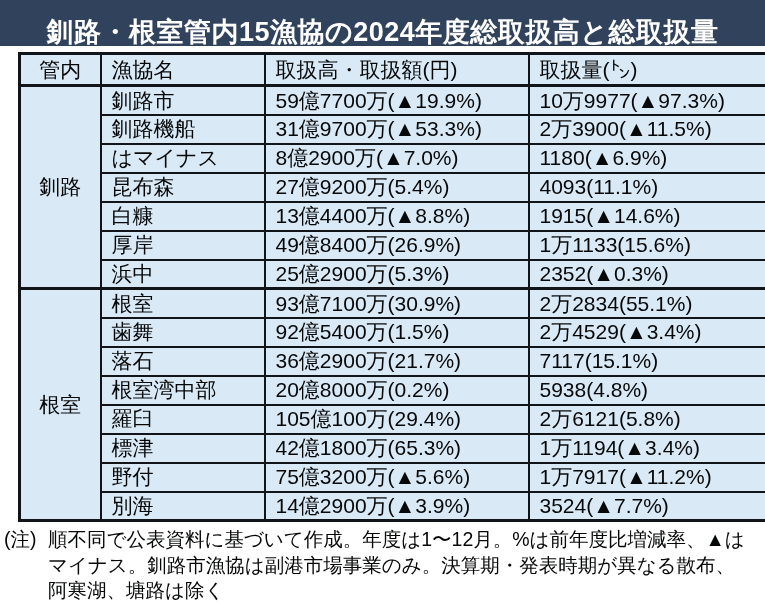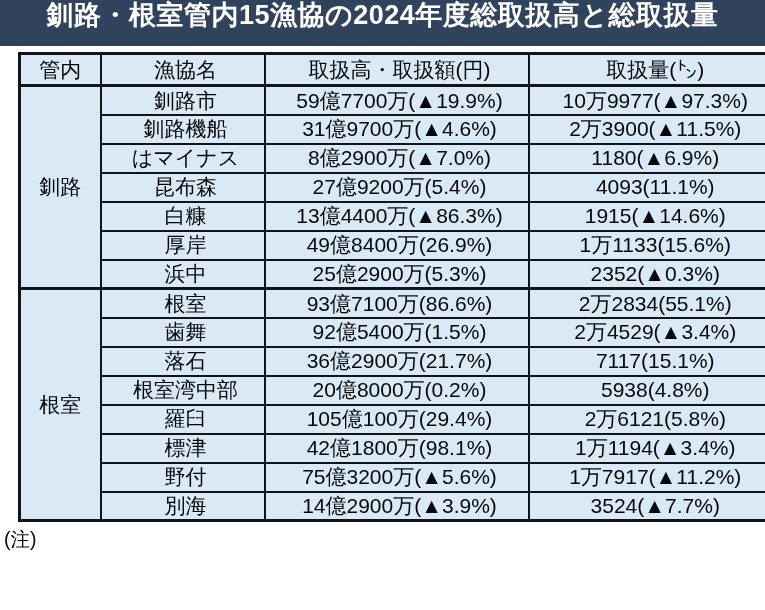--- a/index.html
+++ b/index.html
@@ -10,21 +10,21 @@
     --paper:#ffffff;
   }
   *{box-sizing:border-box;margin:0;padding:0;}
   html,body{background:#ffffff;}
   body{font-family:"Liberation Sans","DejaVu Sans",sans-serif;color:var(--ink);}
   .page{
     position:relative;width:765px;height:610px;background:var(--paper);overflow:hidden;
   }
   .title-bar{
     width:765px;height:46px;background:var(--title-bg);
-    display:flex;align-items:flex-start;justify-content:center;
+    display:flex;align-items:flex-end;justify-content:center;
   }
   .title-bar h1{
     color:#fff;font-size:27px;font-weight:700;letter-spacing:0.5px;line-height:1;
     padding-top:2px;
   }
   table.data-table{
     border-collapse:collapse;table-layout:fixed;
     width:760px;margin:6px 0 0 18px;
     background:var(--cell-bg);
     border:3px solid var(--border);
@@ -32,21 +32,21 @@
   col.c-region{width:81px;}
   col.c-name{width:164px;}
   col.c-amount{width:264px;}
   col.c-volume{width:248px;}
   .data-table th,.data-table td{
     border:2px solid var(--border);
     background:var(--cell-bg);
     font-size:21px;font-weight:400;
     height:29px;line-height:1.1;
     padding:1px 4px 1px 10px;
-    text-align:center;vertical-align:middle;
+    text-align:left;vertical-align:middle;
     white-space:nowrap;overflow:hidden;
   }
   .data-table thead th{height:32px;border-bottom:3px solid var(--border);}
   .data-table th.h-region{text-align:center;padding:1px 2px;}
   .data-table th.region-cell{
     text-align:center;padding:1px 2px;font-size:21px;font-weight:400;
     border-bottom:3px solid var(--border);border-top:3px solid var(--border);
   }
   .data-table tr.group-start td{border-top:3px solid var(--border);}
   .note{
@@ -86,52 +86,52 @@
     </thead>
     <tbody>
         <tr>
           <th rowspan="7" class="region-cell">釧路</th>
           <td>釧路市</td>
           <td>59億7700万(▲19.9%)</td>
           <td>10万9977(▲97.3%)</td>
         </tr>
         <tr>
           <td>釧路機船</td>
-          <td>31億9700万(▲4.6%)</td>
+          <td>31億9700万(▲53.3%)</td>
           <td>2万3900(▲11.5%)</td>
         </tr>
         <tr>
           <td>はマイナス</td>
           <td>8億2900万(▲7.0%)</td>
           <td>1180(▲6.9%)</td>
         </tr>
         <tr>
           <td>昆布森</td>
           <td>27億9200万(5.4%)</td>
           <td>4093(11.1%)</td>
         </tr>
         <tr>
           <td>白糠</td>
-          <td>13億4400万(▲86.3%)</td>
+          <td>13億4400万(▲8.8%)</td>
           <td>1915(▲14.6%)</td>
         </tr>
         <tr>
           <td>厚岸</td>
           <td>49億8400万(26.9%)</td>
           <td>1万1133(15.6%)</td>
         </tr>
         <tr>
           <td>浜中</td>
           <td>25億2900万(5.3%)</td>
           <td>2352(▲0.3%)</td>
         </tr>
         <tr class="group-start">
           <th rowspan="8" class="region-cell">根室</th>
           <td>根室</td>
-          <td>93億7100万(86.6%)</td>
+          <td>93億7100万(30.9%)</td>
           <td>2万2834(55.1%)</td>
         </tr>
         <tr>
           <td>歯舞</td>
           <td>92億5400万(1.5%)</td>
           <td>2万4529(▲3.4%)</td>
         </tr>
         <tr>
           <td>落石</td>
           <td>36億2900万(21.7%)</td>
@@ -142,33 +142,34 @@
           <td>20億8000万(0.2%)</td>
           <td>5938(4.8%)</td>
         </tr>
         <tr>
           <td>羅臼</td>
           <td>105億100万(29.4%)</td>
           <td>2万6121(5.8%)</td>
         </tr>
         <tr>
           <td>標津</td>
-          <td>42億1800万(98.1%)</td>
+          <td>42億1800万(65.3%)</td>
           <td>1万1194(▲3.4%)</td>
         </tr>
         <tr>
           <td>野付</td>
           <td>75億3200万(▲5.6%)</td>
           <td>1万7917(▲11.2%)</td>
         </tr>
         <tr>
           <td>別海</td>
           <td>14億2900万(▲3.9%)</td>
           <td>3524(▲7.7%)</td>
         </tr>
       </tbody>
   </table>
 
   <div class="note">
     <span class="note-label">(注)</span>
+    <span class="note-text">順不同で公表資料に基づいて作成。年度は1〜12月。%は前年度比増減率、▲はマイナス。釧路市漁協は副港市場事業のみ。決算期・発表時期が異なる散布、阿寒湖、塘路は除く</span>
   </div>
 
 </div>
 
 </body></html>

